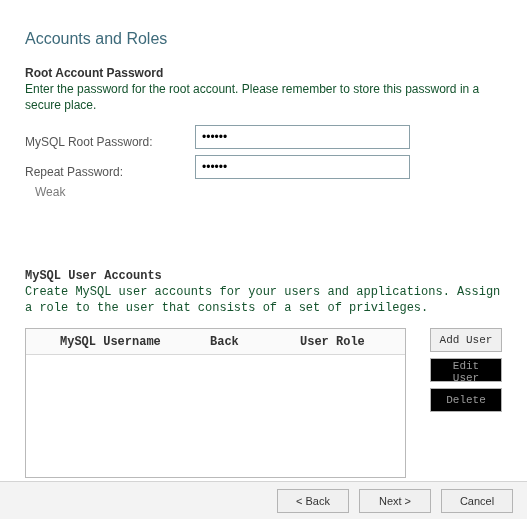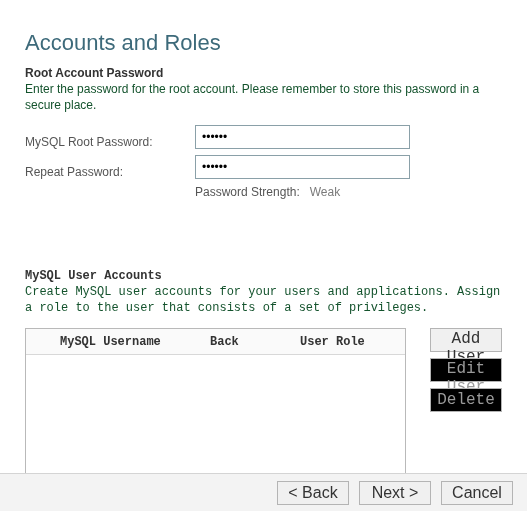--- a/index.html
+++ b/index.html
@@ -13,23 +13,23 @@
     height: 519px;
     position: relative;
     overflow: hidden;
   }
   .page {
     padding: 20px 25px 0 25px;
     height: 480px;
   }
   h1 {
     font-weight: 400;
-    font-size: 22px;
+    font-size: 16px;
     color: #3d6a7a;
-    margin: 10px 0 10px 0;
+    margin: 10px 0 18px 0;
   }
   .section-head {
     font-weight: 600;
     color: #333;
     margin-bottom: 2px;
   }
   .section-sub {
     color: #14532d;
     margin-bottom: 12px;
     line-height: 1.3;
@@ -96,33 +96,33 @@
     display: flex;
     flex-direction: column;
     gap: 6px;
     width: 72px;
   }
   .btn {
     height: 24px;
     border: 1px solid #b4b4b4;
     background: #f0f0f0;
     font-family: inherit;
-    font-size: 16px;
+    font-size: 11px;
     color: #333;
     cursor: pointer;
   }
   .btn:disabled {
     color: #9a9a9a;
     background: #000000;
     cursor: default;
   }
 
   .footer {
     position: absolute;
-    left: 0; right: 0; bottom: 8px;
+    left: 0; right: 0; bottom: 0;
     height: 38px;
     border-top: 1px solid #d4d4d4;
     background: #f3f3f3;
     display: flex;
     justify-content: flex-end;
     align-items: center;
     gap: 10px;
     padding-right: 14px;
   }
   .footer .btn {
@@ -141,21 +141,20 @@
 
     <div class="form-row">
       <div class="form-label">MySQL Root Password:</div>
       <input type="text" class="text-input" value="••••••" style="">
     </div>
     <div class="form-row">
       <div class="form-label">Repeat Password:</div>
       <input type="text" class="text-input" value="••••••" style="">
     </div>
     <div class="strength-row">
-      <span class="strength-label">Password Strength:</span>
       <span class="strength-value">Weak</span>
     </div>
   </div>
 
   <div class="users-section">
     <div class="section-head">MySQL User Accounts</div>
     <div class="section-sub">Create MySQL user accounts for your users and applications. Assign a role to the user that consists of a set of privileges.</div>
 
     <div class="users-layout">
       <div class="grid">

